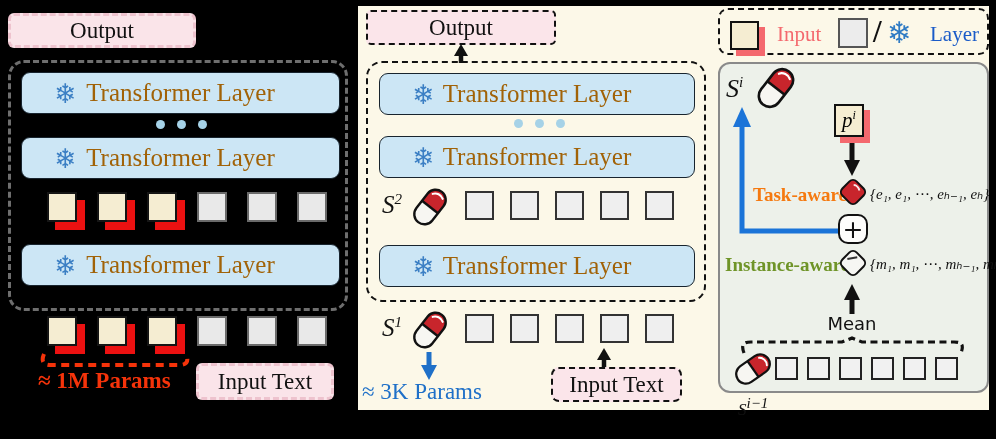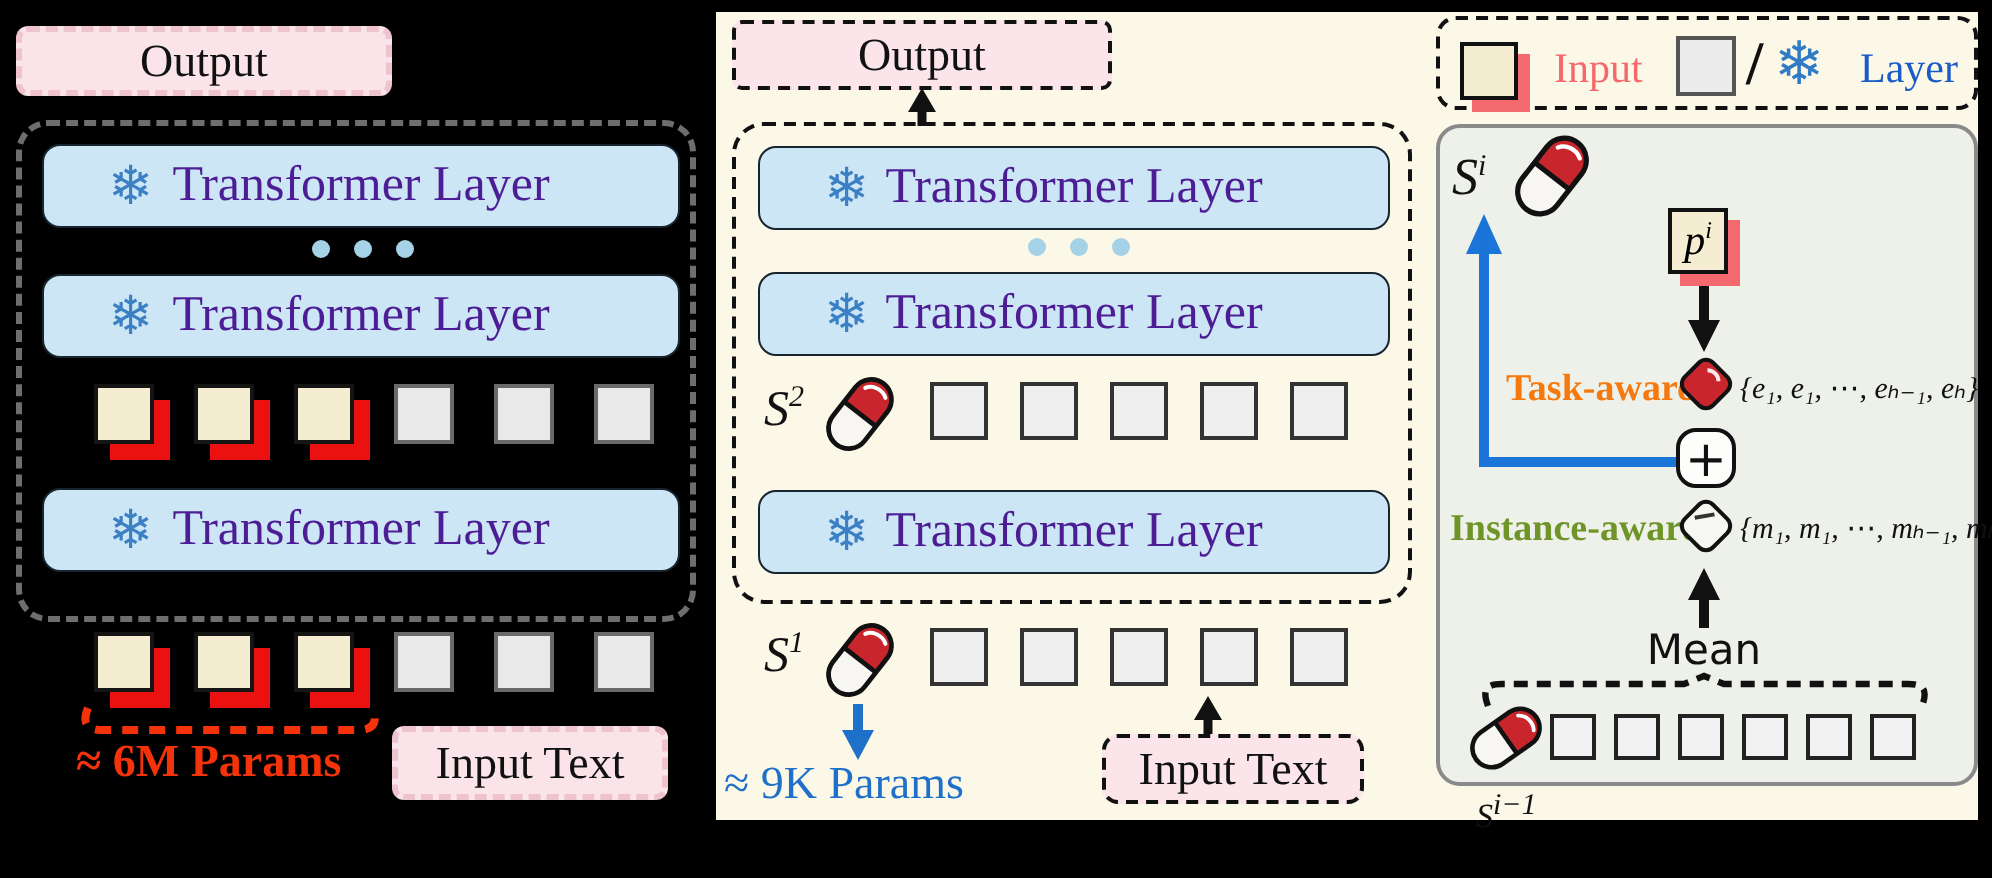--- a/index.html
+++ b/index.html
@@ -26,21 +26,21 @@
 
   
   .tl{
     height:42px;background:#CCE6F5;border:1.6px solid #18242e;border-radius:9px;
     display:flex;align-items:center;box-sizing:border-box;
   }
   .tl .flake{
     position:absolute;left:32px;font-family:"DejaVu Sans",sans-serif;
     font-size:27px;line-height:1;color:#3B7FC4;
   }
-  .tl .tl-lbl{width:100%;text-align:center;font-size:25px;color:#4c1d95;}
+  .tl .tl-lbl{width:100%;text-align:center;font-size:25px;color:#a16207;}
 
   
   .dots{display:flex;gap:12px;}
   .dots i{width:9px;height:9px;border-radius:50%;background:#A6D2E7;}
 
   
   .sq{box-sizing:border-box;width:30px;height:30px;border:2.2px solid #151515;background:#E9E9E9;}
   .sq.tuned{background:#F5EDD2;box-shadow:8px 8px 0 0 #EC1111;}
   .sq.gray-l{border-color:#6a6a6a;}
   .sq.mid{width:29px;height:29px;border-color:#333;background:#EFEFEF;}
@@ -94,21 +94,21 @@
   .diamond.white{background:#F6F6F3;}
   .diamond.white::after{
     content:'';position:absolute;width:2px;height:10px;background:#333;top:1px;left:4px;
     transform:rotate(35deg);
   }
   .plus-node{
     width:30px;height:30px;box-sizing:border-box;border:2.6px solid #111;border-radius:10px;
     background:#FDFDFB;display:flex;align-items:center;justify-content:center;
     font-size:25px;font-family:"DejaVu Sans",sans-serif;color:#111;
   }
-  .mean{font-family:"DejaVu Sans",sans-serif;font-size:21px;color:#111;}
+  .mean{font-family:"DejaVu Sans",sans-serif;font-size:18px;color:#111;}
   .pill{overflow:visible;}
 </style>
 </head>
 <body>
 
 <svg width="0" height="0" style="position:absolute">
   <symbol id="pill-sym" viewBox="0 0 48 48">
     <path d="M13,24 v-10 a11,11 0 0 1 22,0 v10 z" fill="#C8252C"></path>
     <path d="M13,24 h22 v10 a11,11 0 0 1 -22,0 z" fill="#F7F6F2"></path>
     <rect x="13" y="3" width="22" height="42" rx="11" fill="none" stroke="#111" stroke-width="2.6"></rect>
@@ -154,21 +154,21 @@
 <div class="abs sq tuned" style="left:47px;top:316px;"></div>
 <div class="abs sq tuned" style="left:97px;top:316px;"></div>
 <div class="abs sq tuned" style="left:147px;top:316px;"></div>
 <div class="abs sq gray-l" style="left:197px;top:316px;"></div>
 <div class="abs sq gray-l" style="left:247px;top:316px;"></div>
 <div class="abs sq gray-l" style="left:297px;top:316px;"></div>
 
 <svg class="abs" style="left:40px;top:352px;" width="150" height="18">
   <path d="M4,2 C1,9 3,13 11,13 H139 C147,13 149,9 146,2" fill="none" stroke="#F5330A" stroke-width="4" stroke-dasharray="8 5.5"></path>
 </svg>
-<div class="abs params red" style="left:38px;top:368px;">≈ 6M Params</div>
+<div class="abs params red" style="left:38px;top:368px;">≈ 1M Params</div>
 
 <div class="abs pinkbox pink-torn" style="left:196px;top:363px;width:138px;height:37px;">
   <span>Input Text</span>
 </div>
 
 <div class="abs pinkbox pink-dash" style="left:366px;top:10px;width:190px;height:35px;">
   <span>Output</span>
 </div>
 <svg class="abs" style="left:451px;top:44px;" width="20" height="19">
   <polygon points="10,0 3,12 17,12" fill="#111"></polygon>
@@ -213,21 +213,21 @@
 <div class="abs sq mid" style="left:465px;top:314px;"></div>
 <div class="abs sq mid" style="left:510px;top:314px;"></div>
 <div class="abs sq mid" style="left:555px;top:314px;"></div>
 <div class="abs sq mid" style="left:600px;top:314px;"></div>
 <div class="abs sq mid" style="left:645px;top:314px;"></div>
 
 <svg class="abs" style="left:419px;top:352px;" width="20" height="28">
   <line x1="10" y1="0" x2="10" y2="16" stroke="#1F70C8" stroke-width="5"></line>
   <polygon points="10,28 2,13 18,13" fill="#1F70C8"></polygon>
 </svg>
-<div class="abs params blue" style="left:362px;top:379px;">≈ 9K Params</div>
+<div class="abs params blue" style="left:362px;top:379px;">≈ 3K Params</div>
 
 <svg class="abs" style="left:594px;top:348px;" width="20" height="19">
   <polygon points="10,0 3,12 17,12" fill="#111"></polygon>
   <line x1="10" y1="10" x2="10" y2="19" stroke="#111" stroke-width="4.5"></line>
 </svg>
 <div class="abs pinkbox pink-dash" style="left:551px;top:367px;width:131px;height:35px;border-radius:8px;">
   <span>Input Text</span>
 </div>
 
 <div class="abs legend">

